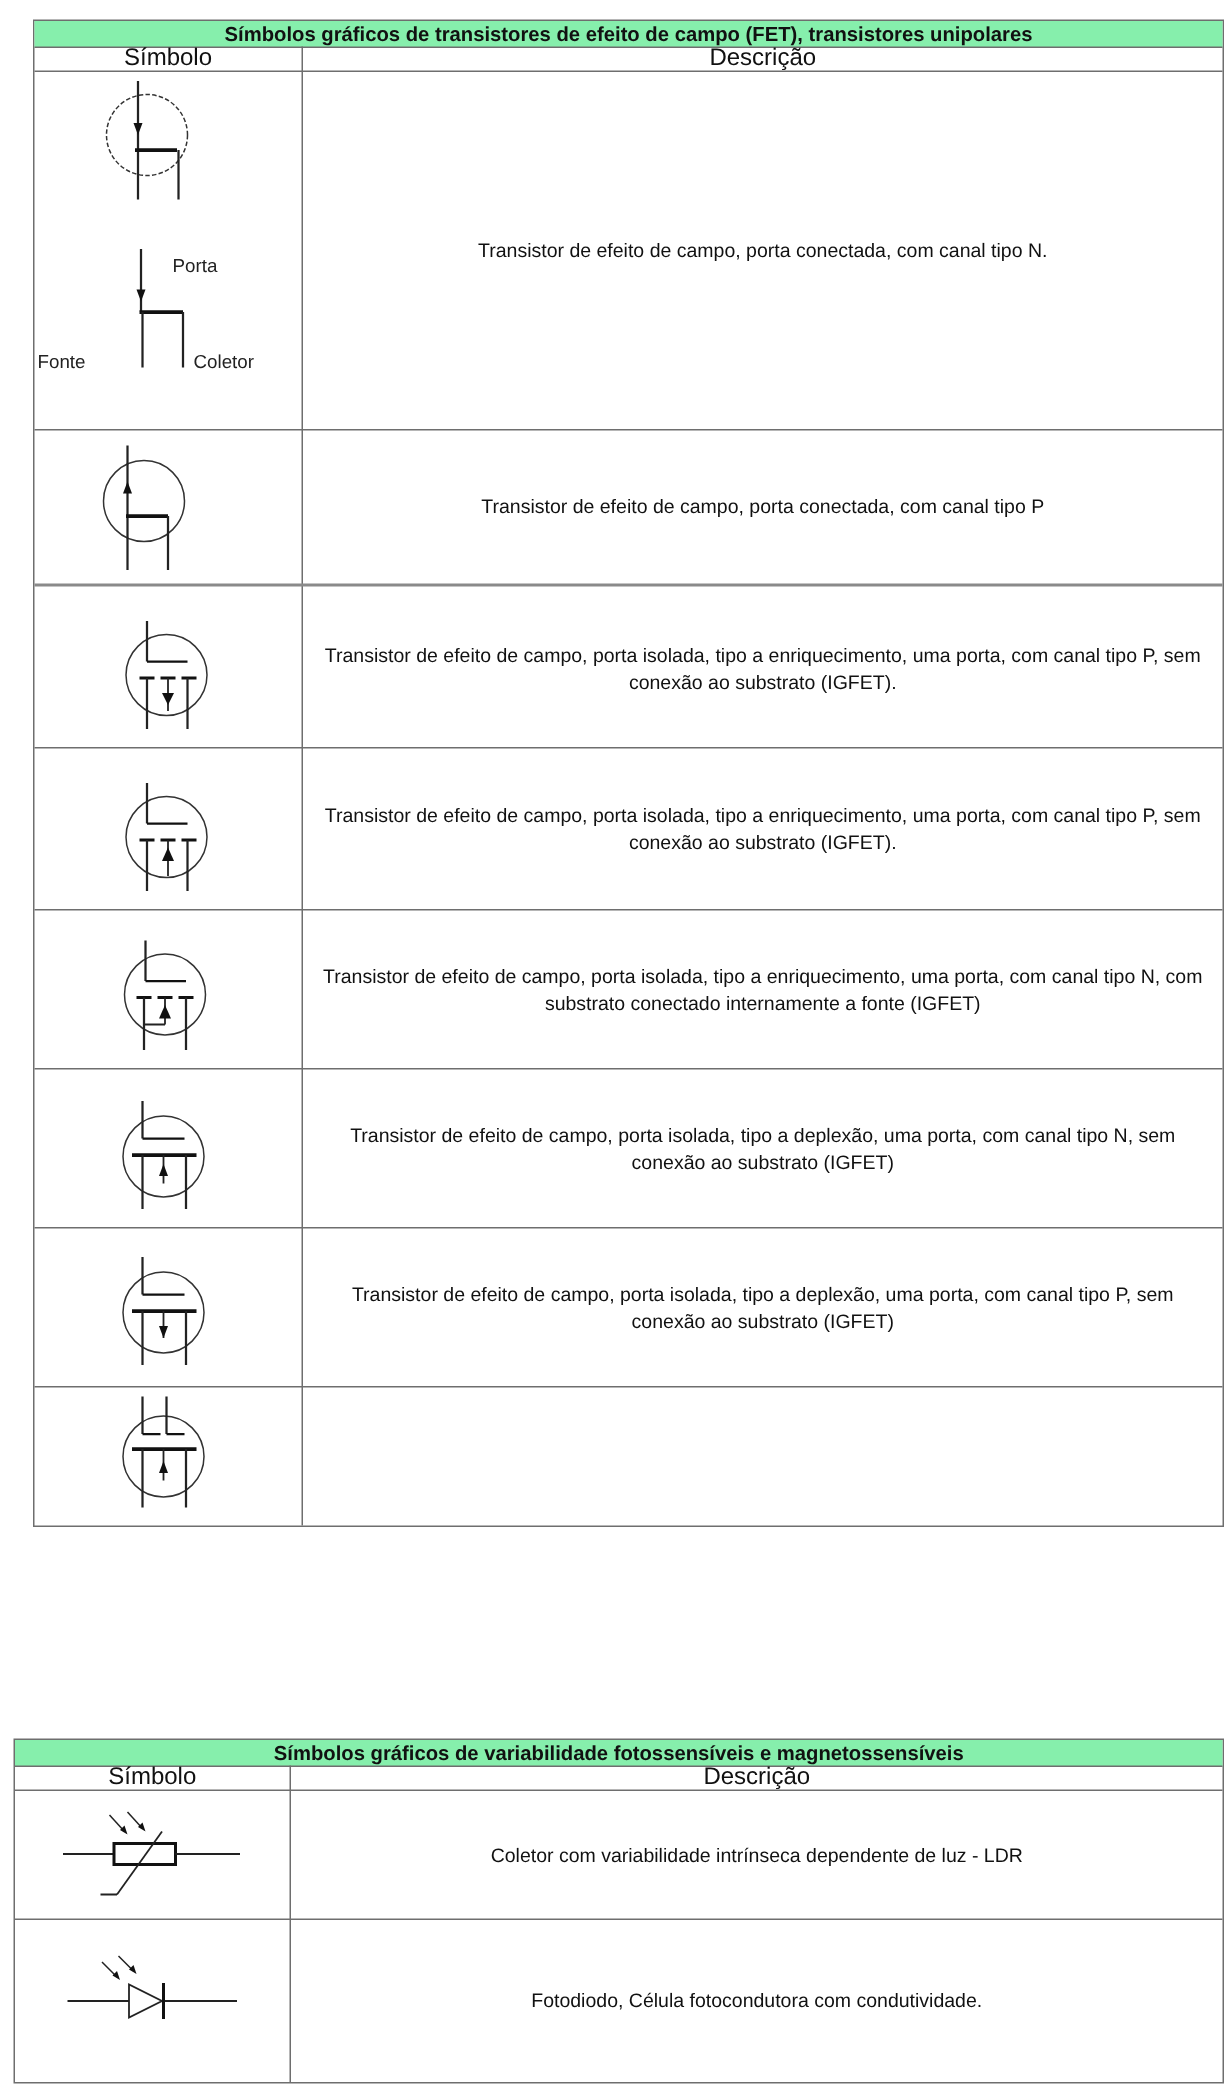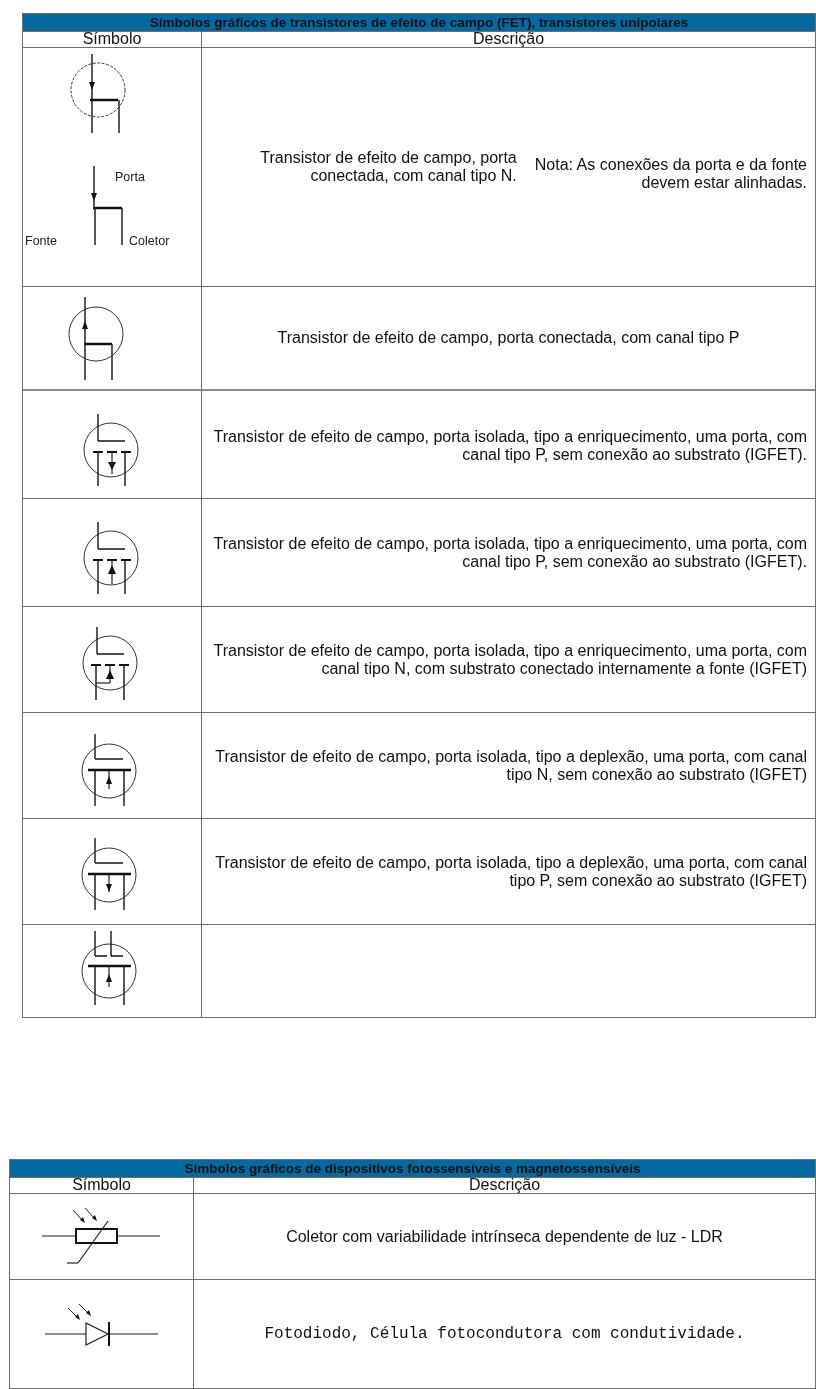--- a/index.html
+++ b/index.html
@@ -1,31 +1,31 @@
 <!DOCTYPE html>
 <html><head>
 <meta charset="utf-8">
 <style>
   html, body { margin: 0; padding: 0; background: #ffffff; }
   body { width: 816px; height: 1389px; position: relative; overflow: hidden;
          font-family: "Liberation Sans", sans-serif; color: #111; }
   .tbl { position: absolute; border: 1px solid #6e6e6e; box-sizing: border-box; }
   .title-bar { position: absolute; left: 0; right: 0; top: 0; height: 17px;
-               background: #0369a1; border-bottom: 1px solid #6e6e6e;
+               background: #86efac; border-bottom: 1px solid #6e6e6e;
                font-size: 13.5px; font-weight: bold; text-align: center; line-height: 17px; color: #111; }
   .hdr { position: absolute; left: 0; right: 0; height: 16px; border-bottom: 1px solid #6e6e6e;
          font-size: 16px; line-height: 16px; }
   .hdr .c1, .hdr .c2 { position: absolute; top: 0; height: 16px; text-align: center; }
   .row { position: absolute; left: 0; right: 0; border-bottom: 1px solid #6e6e6e; box-sizing: border-box; }
   .row.last { border-bottom: none; }
   .row.thick { border-bottom: 2px solid #8a8a8a; }
   .vline { position: absolute; top: 17px; bottom: 0; width: 1px; background: #6e6e6e; }
   .sym { position: absolute; top: 0; bottom: 0; display: flex; align-items: center; }
-  .desc { position: absolute; top: 0; bottom: 0; right: 0; display: flex; flex-direction: row;
-          align-items: center; justify-content: center; text-align: right; font-size: 16px; line-height: 18px; padding: 0 8px; box-sizing: border-box; }
+  .desc { position: absolute; top: 0; bottom: 0; right: 0; display: flex; flex-direction: column;
+          align-items: center; justify-content: center; text-align: center; font-size: 13px; line-height: 18px; padding: 0 8px; box-sizing: border-box; }
   .desc p { margin: 0; }
   .desc p + p { margin-top: 14px; }
   svg { display: block; }
   .lbl { font-family: "Liberation Sans", sans-serif; font-size: 12.5px; fill: #222; }
 </style>
 </head>
 <body>
 
 <div class="tbl" style="left:22px; top:13px; width:794px; height:1005px;">
   <div class="title-bar">Símbolos gráficos de transistores de efeito de campo (FET), transistores unipolares</div>
@@ -48,21 +48,20 @@
         <line x1="70" y1="160" x2="99" y2="160" stroke="#111" stroke-width="2.5"></line>
         <line x1="72" y1="160" x2="72" y2="197" stroke="#222" stroke-width="1.5"></line>
         <line x1="99" y1="160" x2="99" y2="197" stroke="#222" stroke-width="1.5"></line>
         <text class="lbl" x="92" y="133">Porta</text>
         <text class="lbl" x="2" y="197">Fonte</text>
         <text class="lbl" x="106" y="197">Coletor</text>
       </svg>
     </div>
     <div class="desc" style="left:179px;">
       <p>Transistor de efeito de campo, porta conectada, com canal tipo N.</p>
-      <p>Nota: As conexões da porta e da fonte devem estar alinhadas.</p>
     </div>
   </div>
 
   <div class="row thick" style="top:273px; height:104px;">
     <div class="sym" style="left:0; width:178px;">
       <svg width="178" height="102" viewBox="0 0 178 102">
         <circle cx="73" cy="47" r="27" fill="none" stroke="#333" stroke-width="1"></circle>
         <line x1="62" y1="10" x2="62" y2="93" stroke="#222" stroke-width="1.5"></line>
         <polygon points="59,42 65,42 62,34" fill="#111"></polygon>
         <line x1="61" y1="57" x2="89" y2="57" stroke="#111" stroke-width="2.5"></line>
@@ -183,21 +182,21 @@
         <line x1="72" y1="41" x2="72" y2="80" stroke="#222" stroke-width="1.5"></line>
         <line x1="101" y1="41" x2="101" y2="80" stroke="#222" stroke-width="1.5"></line>
         <line x1="86" y1="41" x2="86" y2="62" stroke="#222" stroke-width="1.2"></line>
         <polygon points="83,57 89,57 86,49" fill="#111"></polygon>
       </svg>
     </div>
   </div>
 </div>
 
 <div class="tbl" style="left:9px; top:1159px; width:807px; height:230px;">
-  <div class="title-bar">Símbolos gráficos de dispositivos  fotossensíveis e magnetossensíveis</div>
+  <div class="title-bar">Símbolos gráficos de variabilidade  fotossensíveis e magnetossensíveis</div>
   <div class="hdr" style="top:17px;">
     <div class="c1" style="left:0; width:183px;">Símbolo</div>
     <div class="c2" style="left:184px; right:0;">Descrição</div>
   </div>
   <div class="vline" style="left:183px;"></div>
 
   <div class="row" style="top:34px; height:86px;">
     <div class="sym" style="left:0; width:183px;">
       <svg width="183" height="85" viewBox="0 0 183 85">
         <line x1="32" y1="42" x2="66" y2="42" stroke="#222" stroke-width="1.2"></line>
@@ -221,17 +220,17 @@
       <svg width="183" height="108" viewBox="0 0 183 108">
         <line x1="35" y1="54" x2="148" y2="54" stroke="#222" stroke-width="1.2"></line>
         <polygon points="76,43 76,65 98,54" fill="#fff" stroke="#222" stroke-width="1.2"></polygon>
         <line x1="99" y1="42" x2="99" y2="66" stroke="#111" stroke-width="2"></line>
         <line x1="58" y1="28" x2="68" y2="38" stroke="#222" stroke-width="1"></line>
         <polygon points="65,37 70,40 68,34" fill="#111"></polygon>
         <line x1="69" y1="24" x2="79" y2="34" stroke="#222" stroke-width="1"></line>
         <polygon points="76,33 81,36 79,30" fill="#111"></polygon>
       </svg>
     </div>
-    <div class="desc" style="left:184px;font-family:Liberation Mono, monospace;">
+    <div class="desc" style="left:184px;">
       <p>Fotodiodo, Célula fotocondutora com condutividade.</p>
     </div>
   </div>
 </div>
 
 </body></html>

